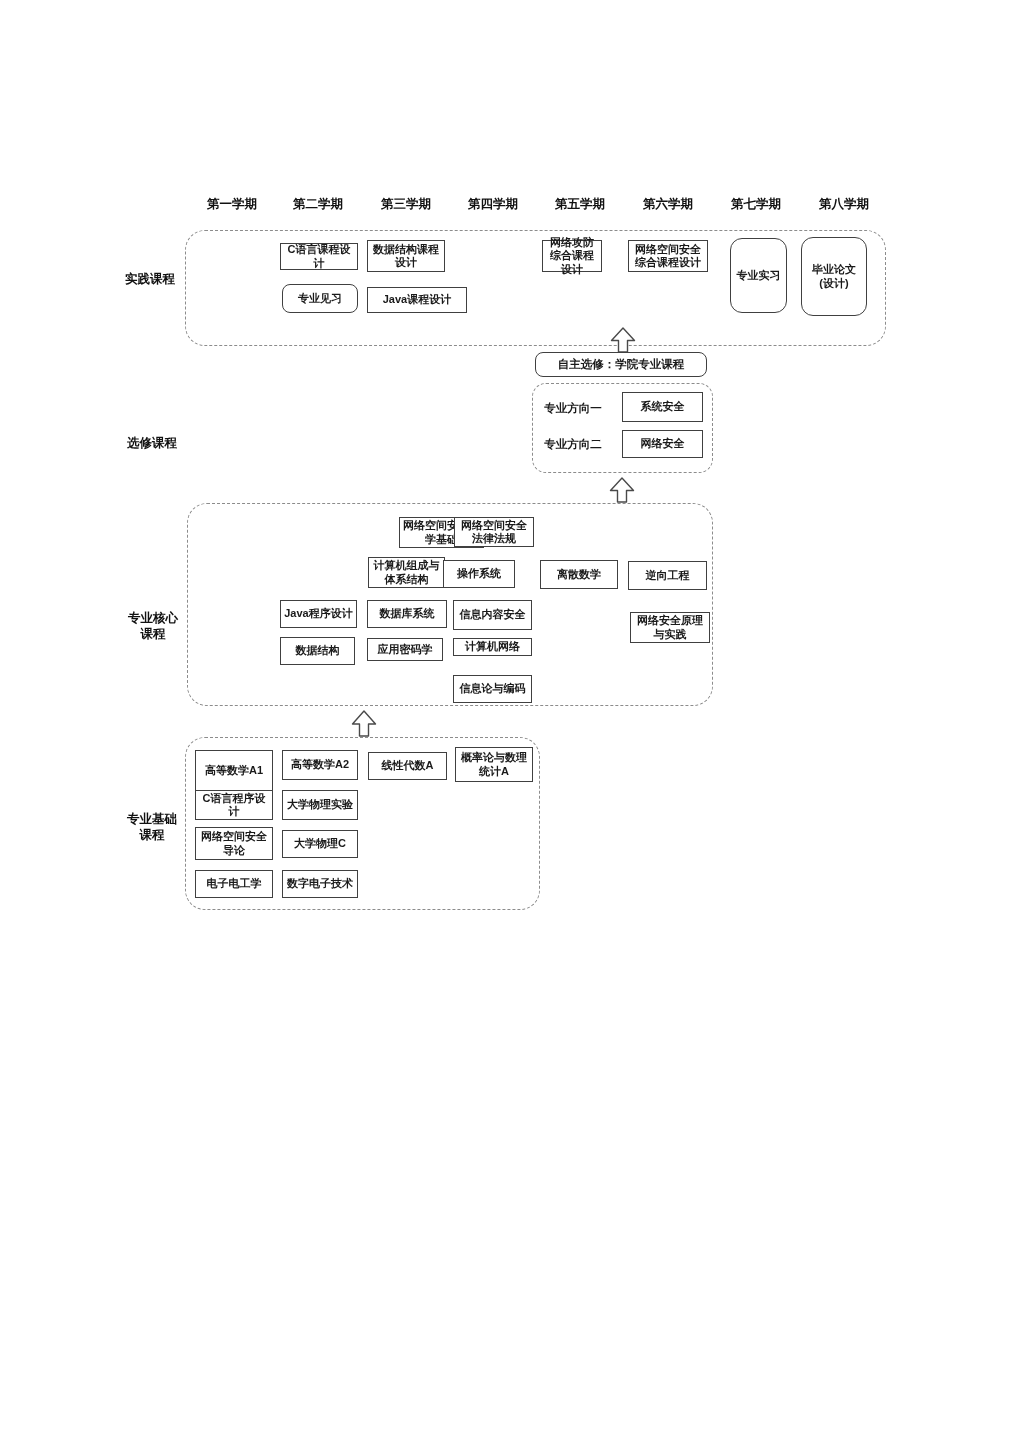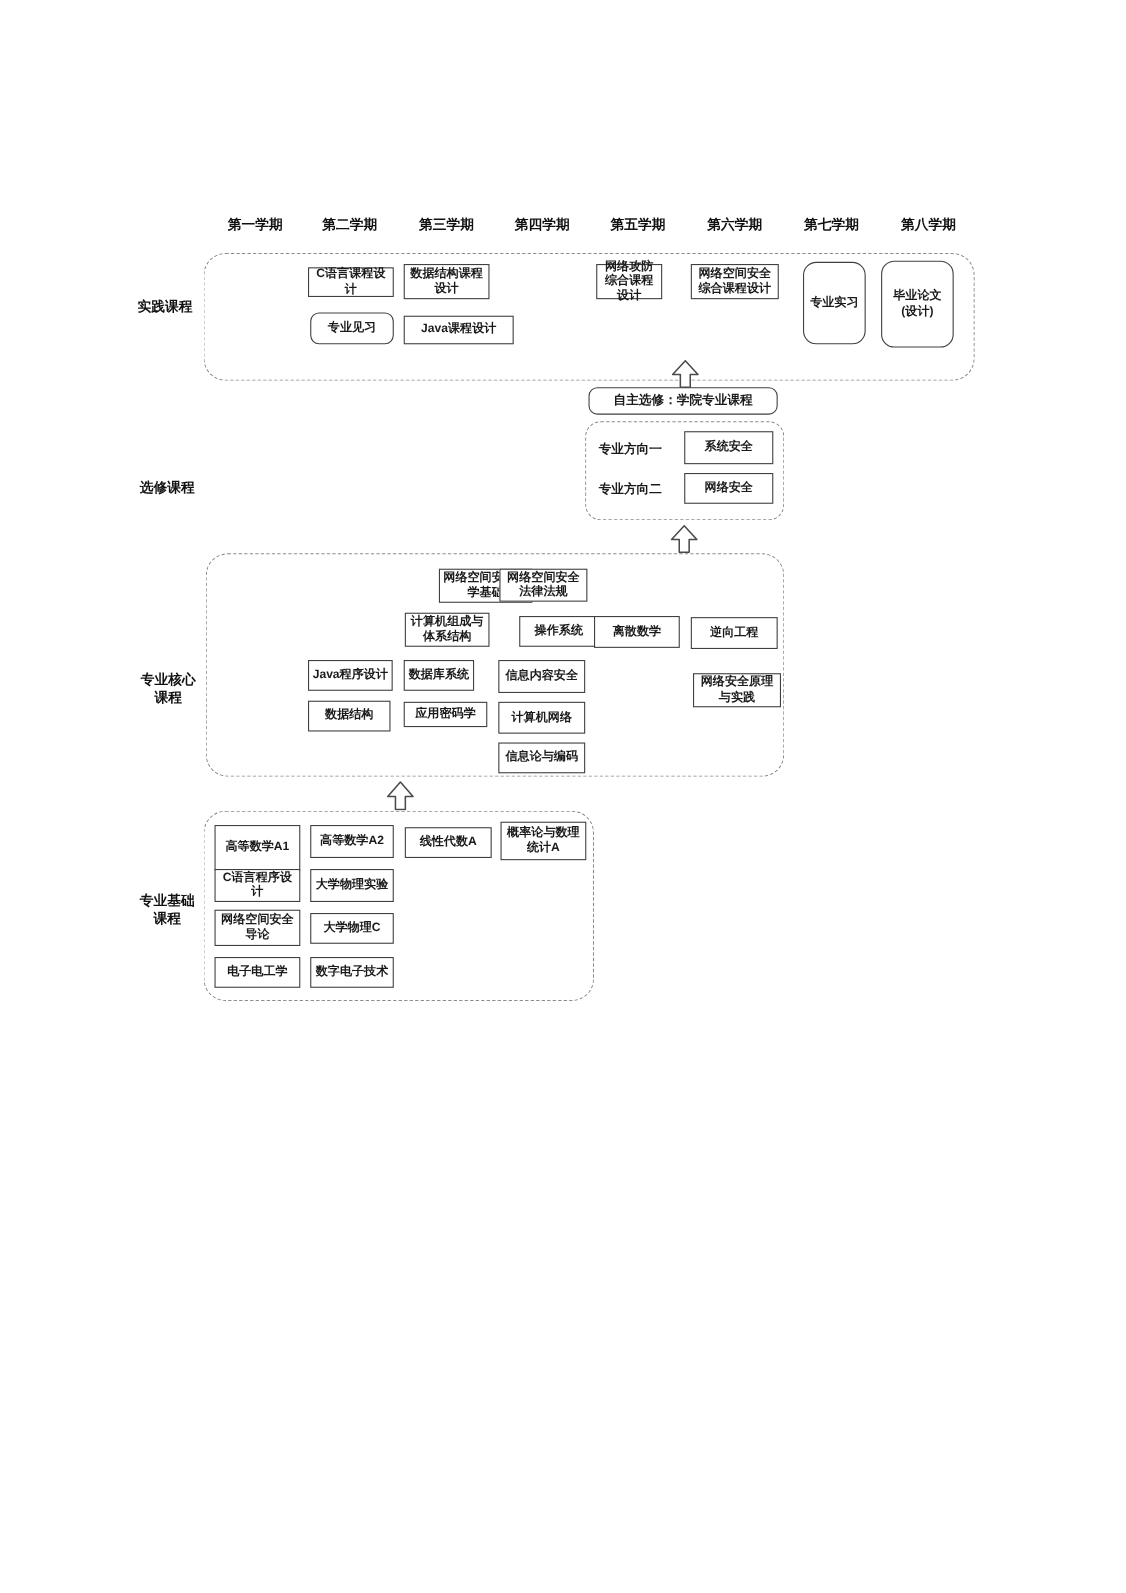--- a/index.html
+++ b/index.html
@@ -125,26 +125,26 @@
   </svg>
 
   <div class="dashed-sec" style="left:187px;top:503px;width:526px;height:203px"></div>
   <div class="side-label" style="left:124px;top:611px">专业核心
 课程</div>
 
   <div class="box" style="left:280px;top:600px;width:77px;height:28px">Java程序设计</div>
   <div class="box" style="left:280px;top:637px;width:75px;height:28px">数据结构</div>
   <div class="box tight" style="left:363px;top:517px;width:85px;height:31px">网络空间安全数学基础</div>
   <div class="box" style="left:368px;top:557px;width:77px;height:31px">计算机组成与体系结构</div>
-  <div class="box" style="left:367px;top:600px;width:64px;height:28px">数据库系统</div>
+  <div class="box" style="left:367px;top:600px;width:80px;height:28px">数据库系统</div>
   <div class="box" style="left:367px;top:638px;width:76px;height:23px">应用密码学</div>
   <div class="box" style="left:454px;top:517px;width:80px;height:30px">网络空间安全法律法规</div>
-  <div class="box" style="left:472px;top:560px;width:72px;height:28px">操作系统</div>
+  <div class="box" style="left:443px;top:560px;width:72px;height:28px">操作系统</div>
   <div class="box" style="left:453px;top:600px;width:79px;height:30px">信息内容安全</div>
-  <div class="box" style="left:453px;top:638px;width:79px;height:29px">计算机网络</div>
+  <div class="box" style="left:453px;top:638px;width:79px;height:18px">计算机网络</div>
   <div class="box" style="left:453px;top:675px;width:79px;height:28px">信息论与编码</div>
   <div class="box" style="left:540px;top:560px;width:78px;height:29px">离散数学</div>
   <div class="box" style="left:628px;top:561px;width:79px;height:29px">逆向工程</div>
   <div class="box" style="left:630px;top:612px;width:80px;height:31px">网络安全原理与实践</div>
 
   <svg class="arrow" style="left:351px;top:710px" width="26" height="27" viewBox="0 0 26 27">
     <path d="M13 1 L24.5 14 L17.5 14 L17.5 26 L8.5 26 L8.5 14 L1.5 14 Z" fill="#ffffff" stroke="#4a4a4a" stroke-width="1.4" stroke-linejoin="round"></path>
   </svg>
 
   <div class="dashed-sec" style="left:185px;top:737px;width:355px;height:173px"></div>

